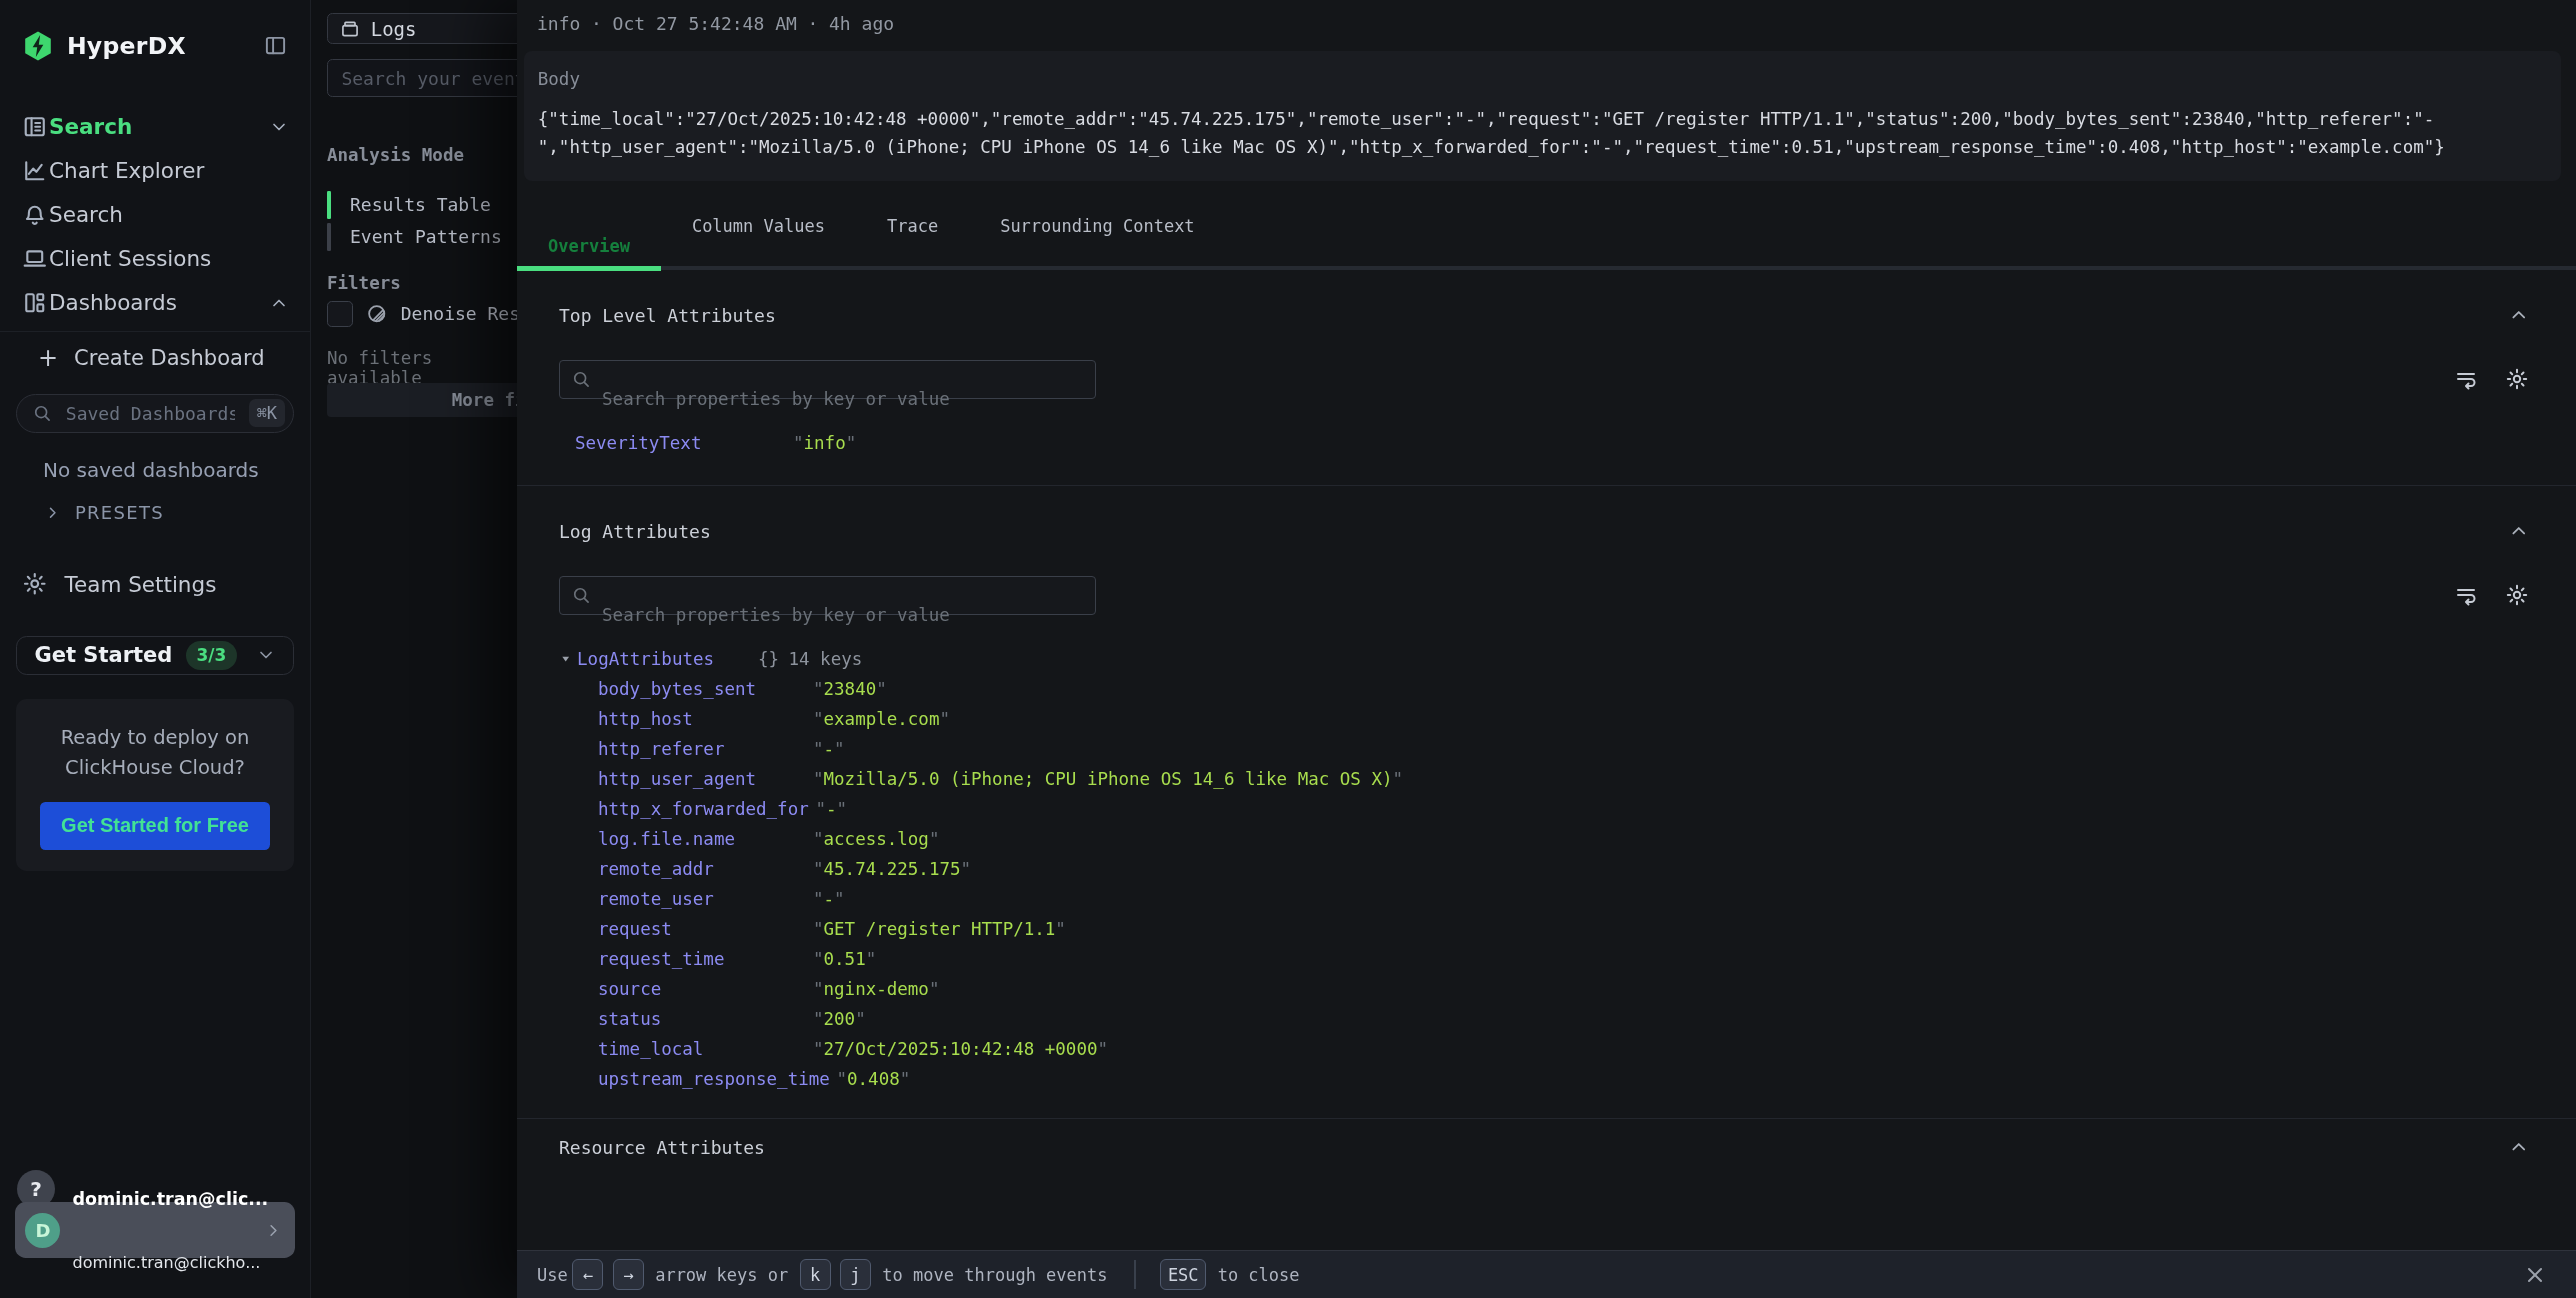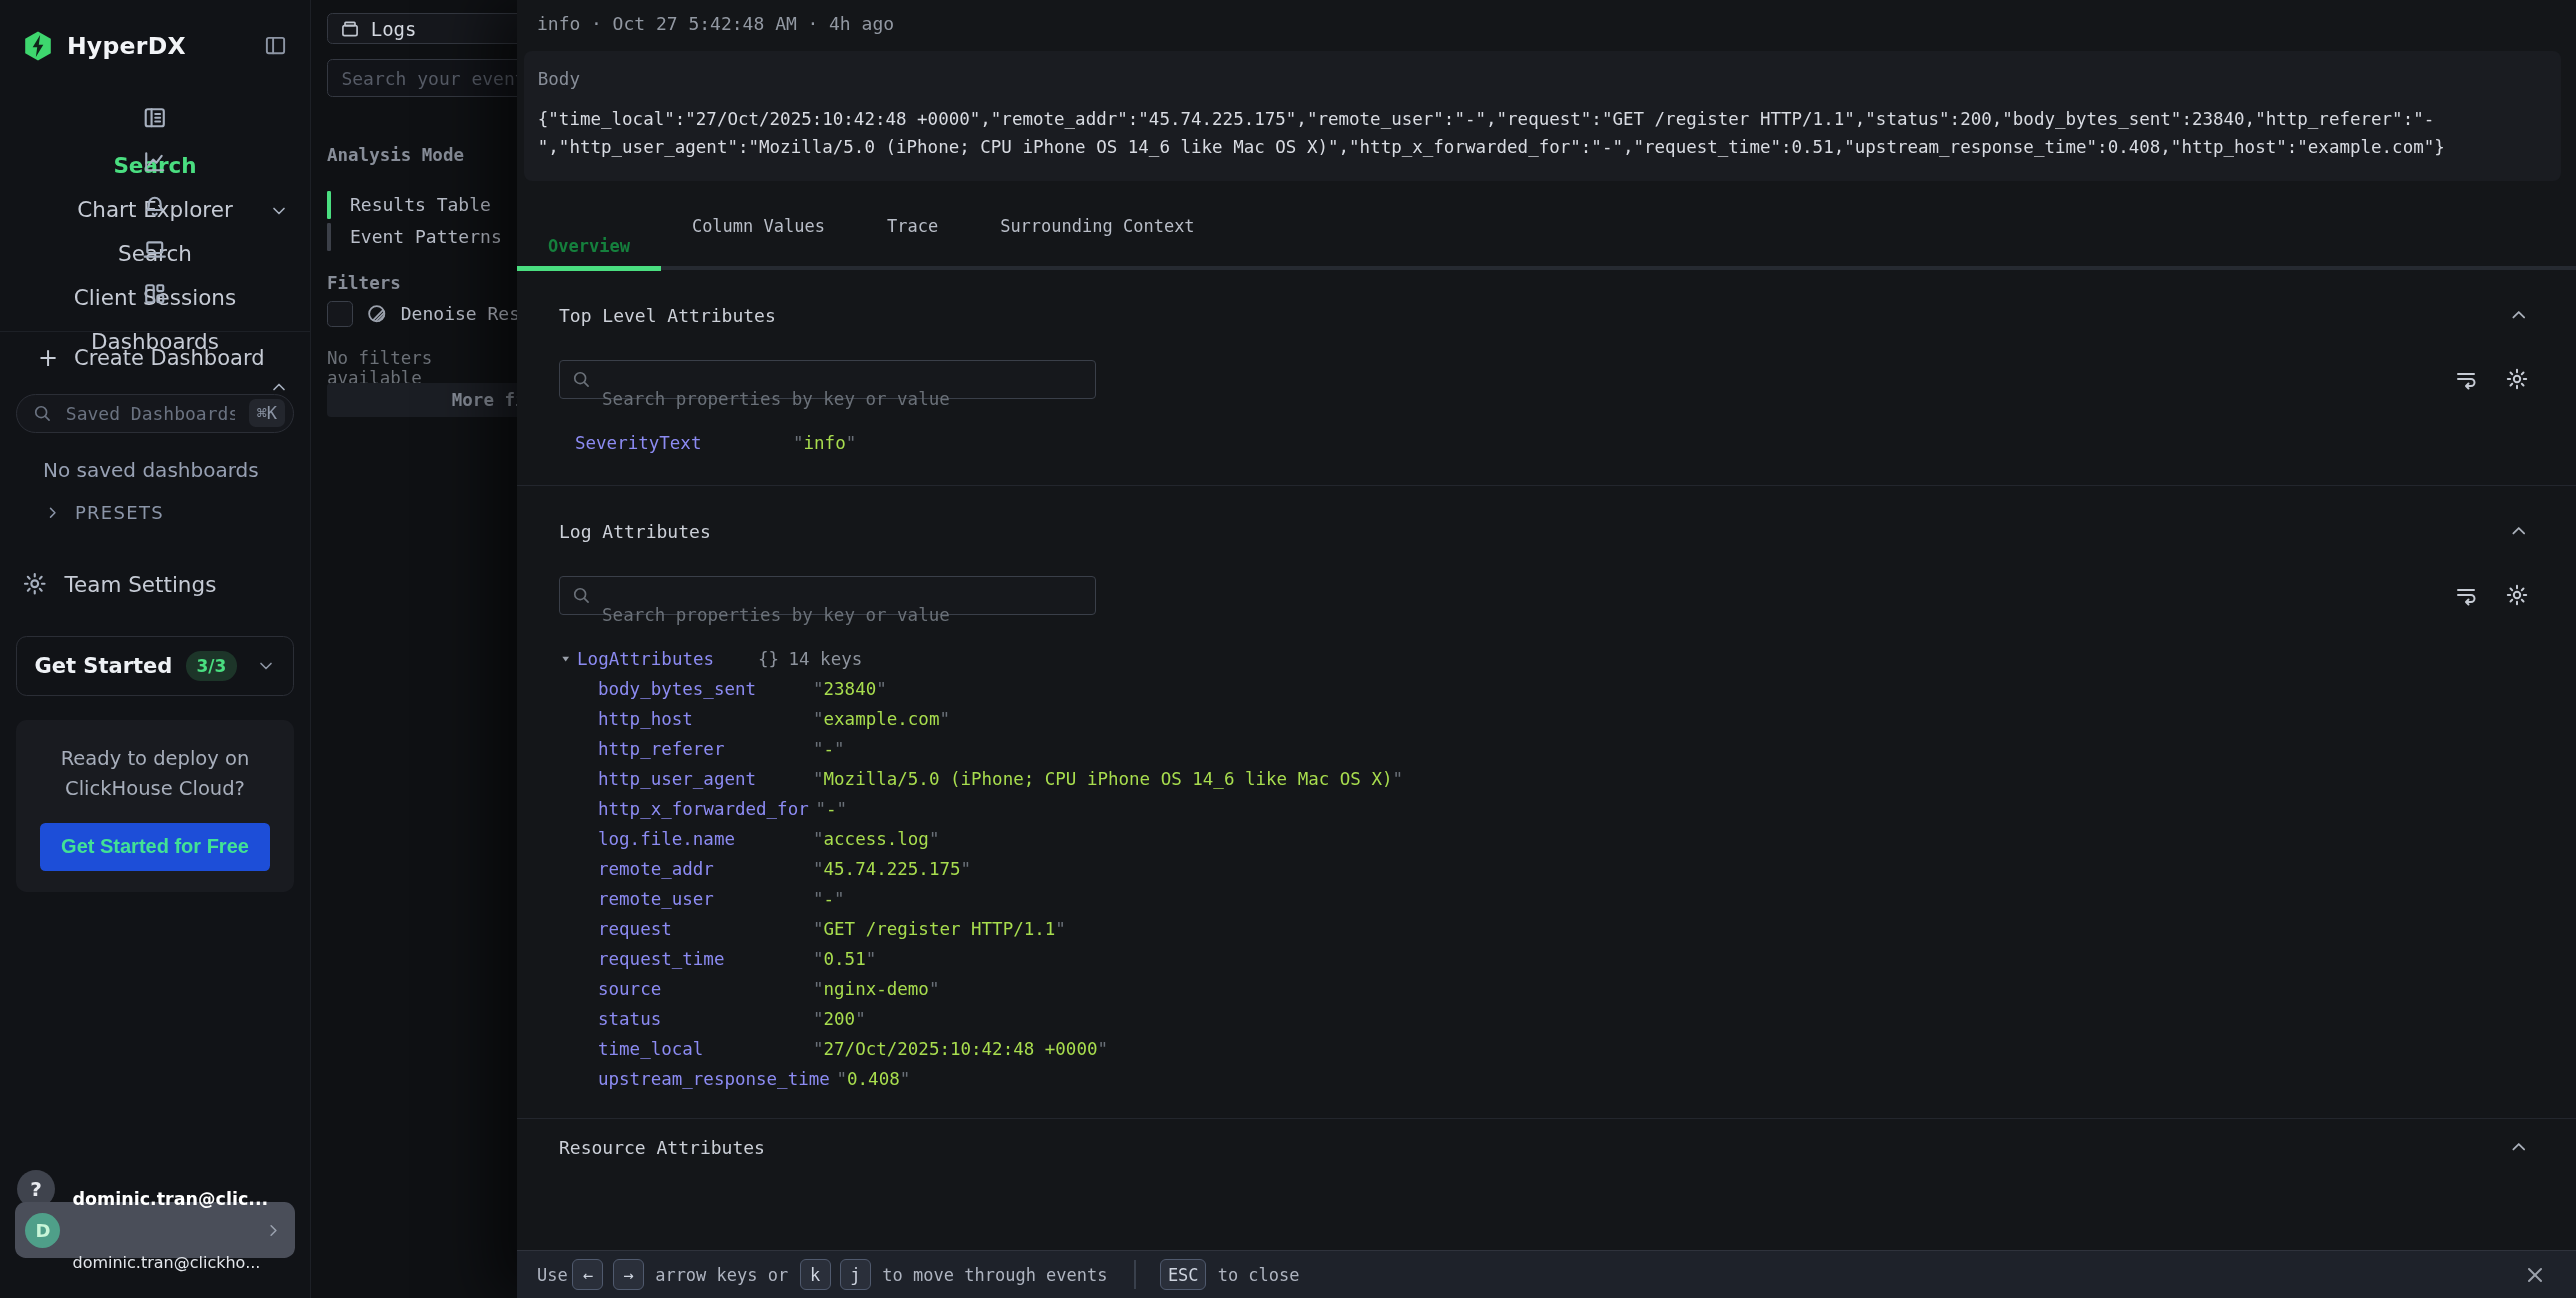--- a/index.html
+++ b/index.html
@@ -13,39 +13,39 @@
   svg.icn { stroke:currentColor; fill:none; stroke-width:2; stroke-linecap:round; stroke-linejoin:round; display:block; }
 
   
   .sidebar { position:absolute; left:0; top:0; bottom:0; width:311px; background:#111317; border-right:1.3px solid #1d2026; }
   .brand-row { display:flex; align-items:center; gap:13.4px; margin:29.5px 23px 0 21.5px; }
   .brand-logo { width:32px; height:32px; }
   .brand-title { font-size:23.5px; font-weight:bold; color:#f2f4f7; letter-spacing:0.3px; }
   .collapse-btn { margin-left:auto; color:#8d95a4; }
   .collapse-btn svg { width:23px; height:23px; }
   .nav { margin-top:43px; }
-  .nav-item { display:flex; align-items:center; gap:23px; height:44px; padding:0 21.5px; font-size:21.5px; color:#c6cbd5; cursor:pointer;flex-direction:column; }
+  .nav-item { display:flex; align-items:center; gap:2px; height:44px; padding:0 21.5px; font-size:21.5px; color:#c6cbd5; cursor:pointer; }
   .nav-item svg { width:25.5px; height:25.5px; color:#a7b0bf; flex:none; }
   .nav-item.active { color:#4ade80; font-weight:bold; }
   .nav-chev { margin-left:auto; color:#8d95a4; }
   .nav-chev svg { width:20px; height:20px; }
   .side-divider { border-top:1.3px solid #1d2026; margin-top:6.7px; }
   .create-item { display:flex; align-items:center; gap:16px; height:43px; padding:0 21.5px 0 38px; font-size:21px; color:#c6cbd5; margin-top:4px; }
   .plus-glyph { font-size:24px; color:#c6cbd5; line-height:1; }
   .saved-pill { display:flex; align-items:center; gap:12px; margin:14.8px 16px 0 16px; height:39px; border:1.3px solid #2b2e36; border-radius:20px; background:#15171c; padding:0 8px 0 14.8px; color:#6a7280; }
   .saved-pill svg { width:20px; height:20px; flex:none; }
   .saved-input { flex:1; min-width:0; background:transparent; border:none; outline:none; color:#6a7280; font-size:18px; font-family:"DejaVu Sans Mono","Liberation Mono",monospace; }
   .saved-input::placeholder { color:#6a7280; }
   .kbd-badge { background:#23262d; color:#8a93a3; border-radius:6.7px; padding:4px 8px; font-size:17px; flex:none; }
   .no-saved { margin:25.5px 0 0 43px; font-size:20px; color:#97a0b3; }
   .presets-row { display:flex; align-items:center; gap:13.4px; margin:20px 0 0 44px; color:#8b95a8; font-size:18px; letter-spacing:1.3px; }
   .presets-row svg { width:17.5px; height:17.5px; }
   .team-row { display:flex; align-items:center; gap:17.5px; margin:48px 0 0 21.5px; font-size:21.5px; color:#c6cbd5; }
   .team-row svg { width:25.5px; height:25.5px; color:#a7b0bf; }
-  .getstarted-card { display:flex; align-items:center; margin:39px 16px 0 16px; height:60px; border:1.3px solid #2b2e36; border-radius:10.7px; padding:0 17.5px; }
+  .getstarted-card { display:flex; align-items:center; margin:39px 16px 0 16px; height:39px; border:1.3px solid #2b2e36; border-radius:10.7px; padding:0 17.5px; }
   .gs-label { font-size:21px; font-weight:bold; color:#eef1f5; }
   .gs-badge { margin-left:13.4px; background:#1d3529; color:#4ade80; font-weight:bold; font-size:17px; border-radius:14.8px; padding:4.7px 10.7px; }
   .gs-chev { margin-left:auto; color:#8d95a4; }
   .gs-chev svg { width:20px; height:20px; }
   .promo-card { margin:24px 16px 0 16px; background:#191b20; border-radius:10.7px; padding:24px 17.5px 21.5px 17.5px; text-align:center; }
   .promo-line { color:#a7aebb; font-size:19.5px; line-height:30px; }
   .promo-btn { margin:19px auto 0 auto; width:230px; height:48px; background:#1d4ed8; border:none; border-radius:5.4px; color:#42e295; font-weight:bold; font-size:20px; display:flex; align-items:center; justify-content:center; cursor:pointer; }
   .help-fab { position:absolute; left:17px; bottom:90px; width:38px; height:38px; border-radius:50%; background:#3f434d; color:#e8eaef; display:flex; align-items:center; justify-content:center; font-size:20px; font-weight:bold; cursor:pointer; }
   .user-chip { position:absolute; left:14.8px; right:15.4px; bottom:40px; height:56px; background:#4a4e59; border-radius:10.7px; display:flex; align-items:center; padding:0 12px 0 10.7px; cursor:pointer; }
   .avatar { width:35px; height:35px; border-radius:50%; background:#4f9f89; color:#c8f5d8; font-weight:bold; font-size:18px; display:flex; align-items:center; justify-content:center; flex:none; }

